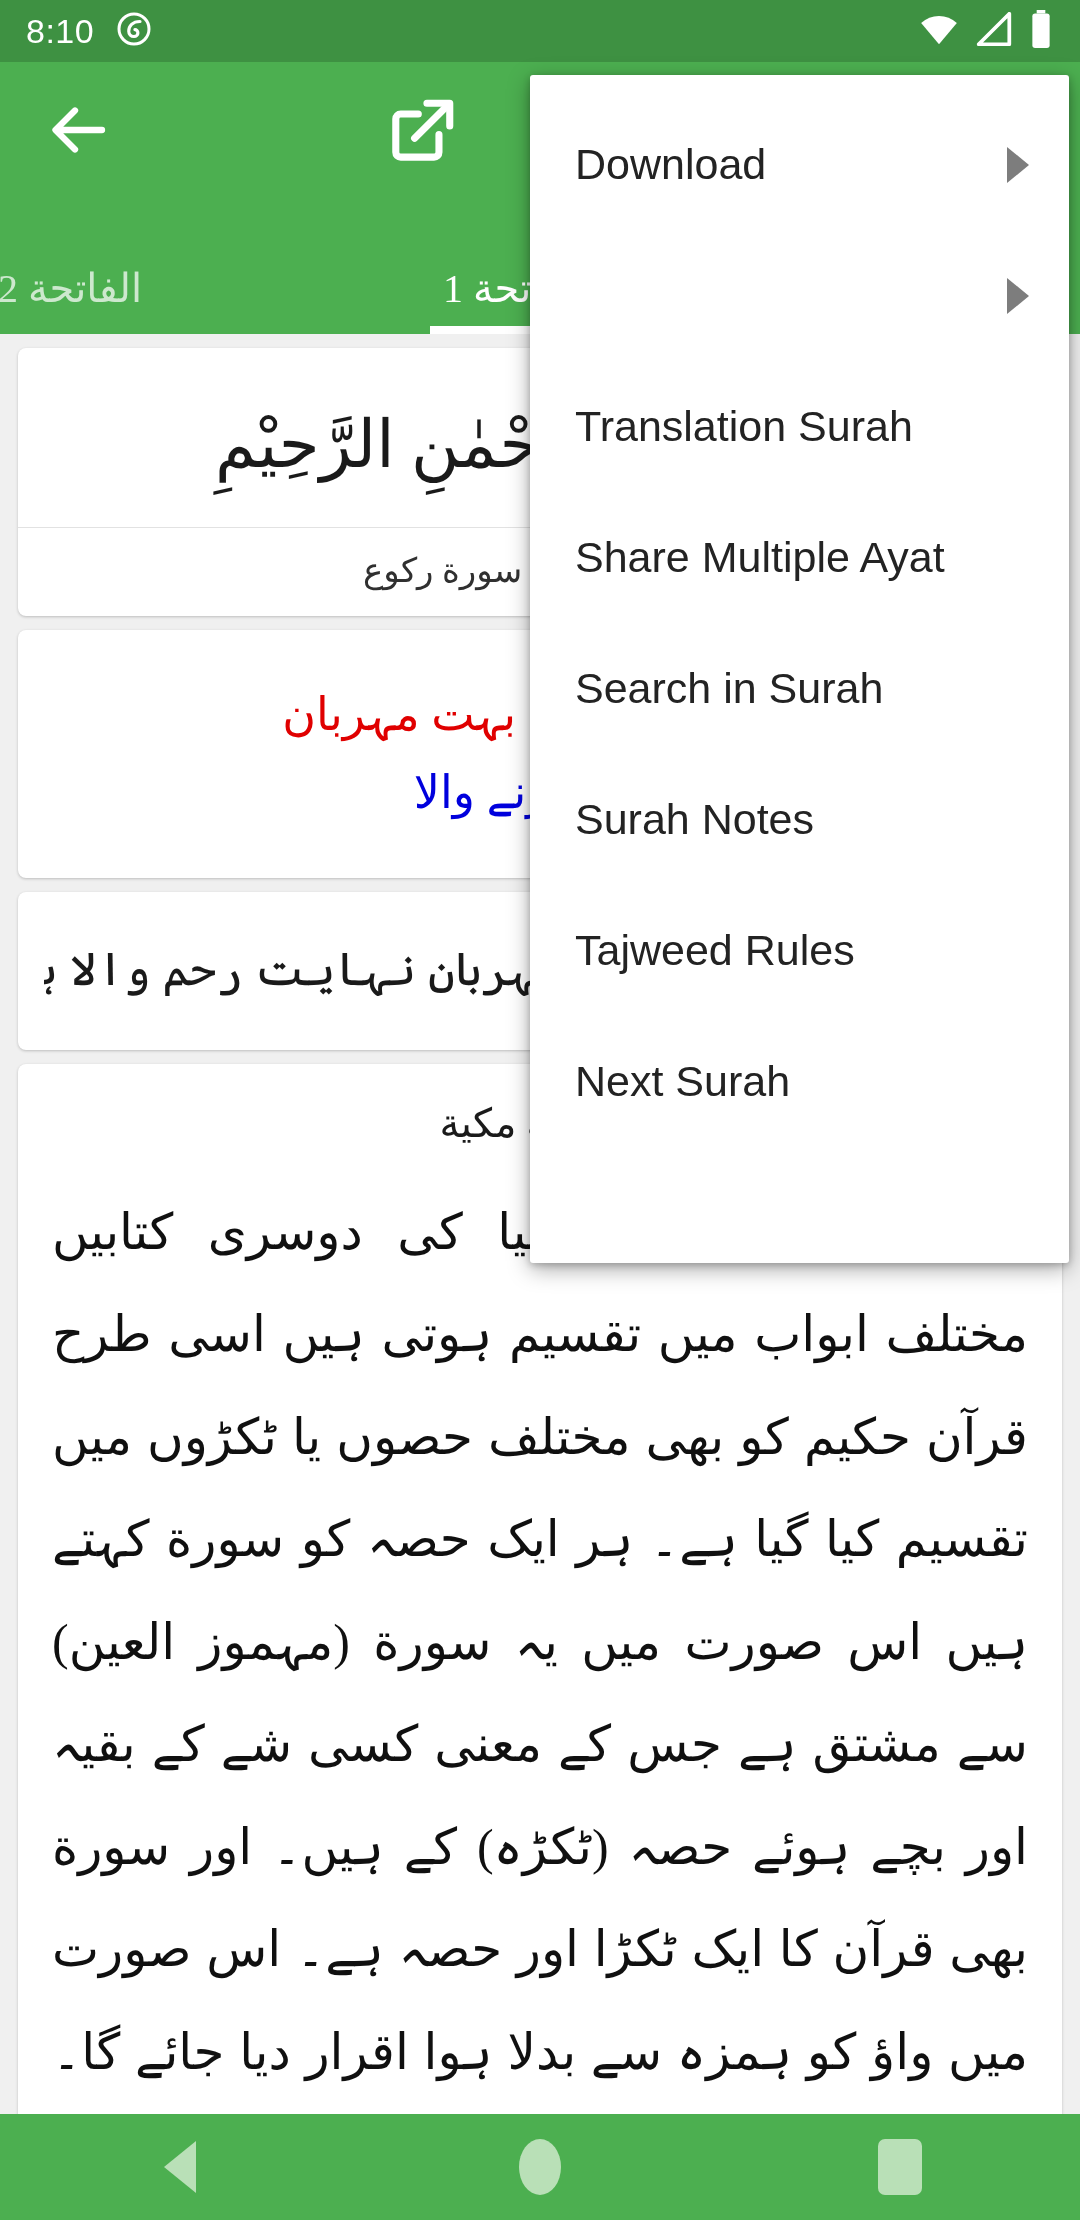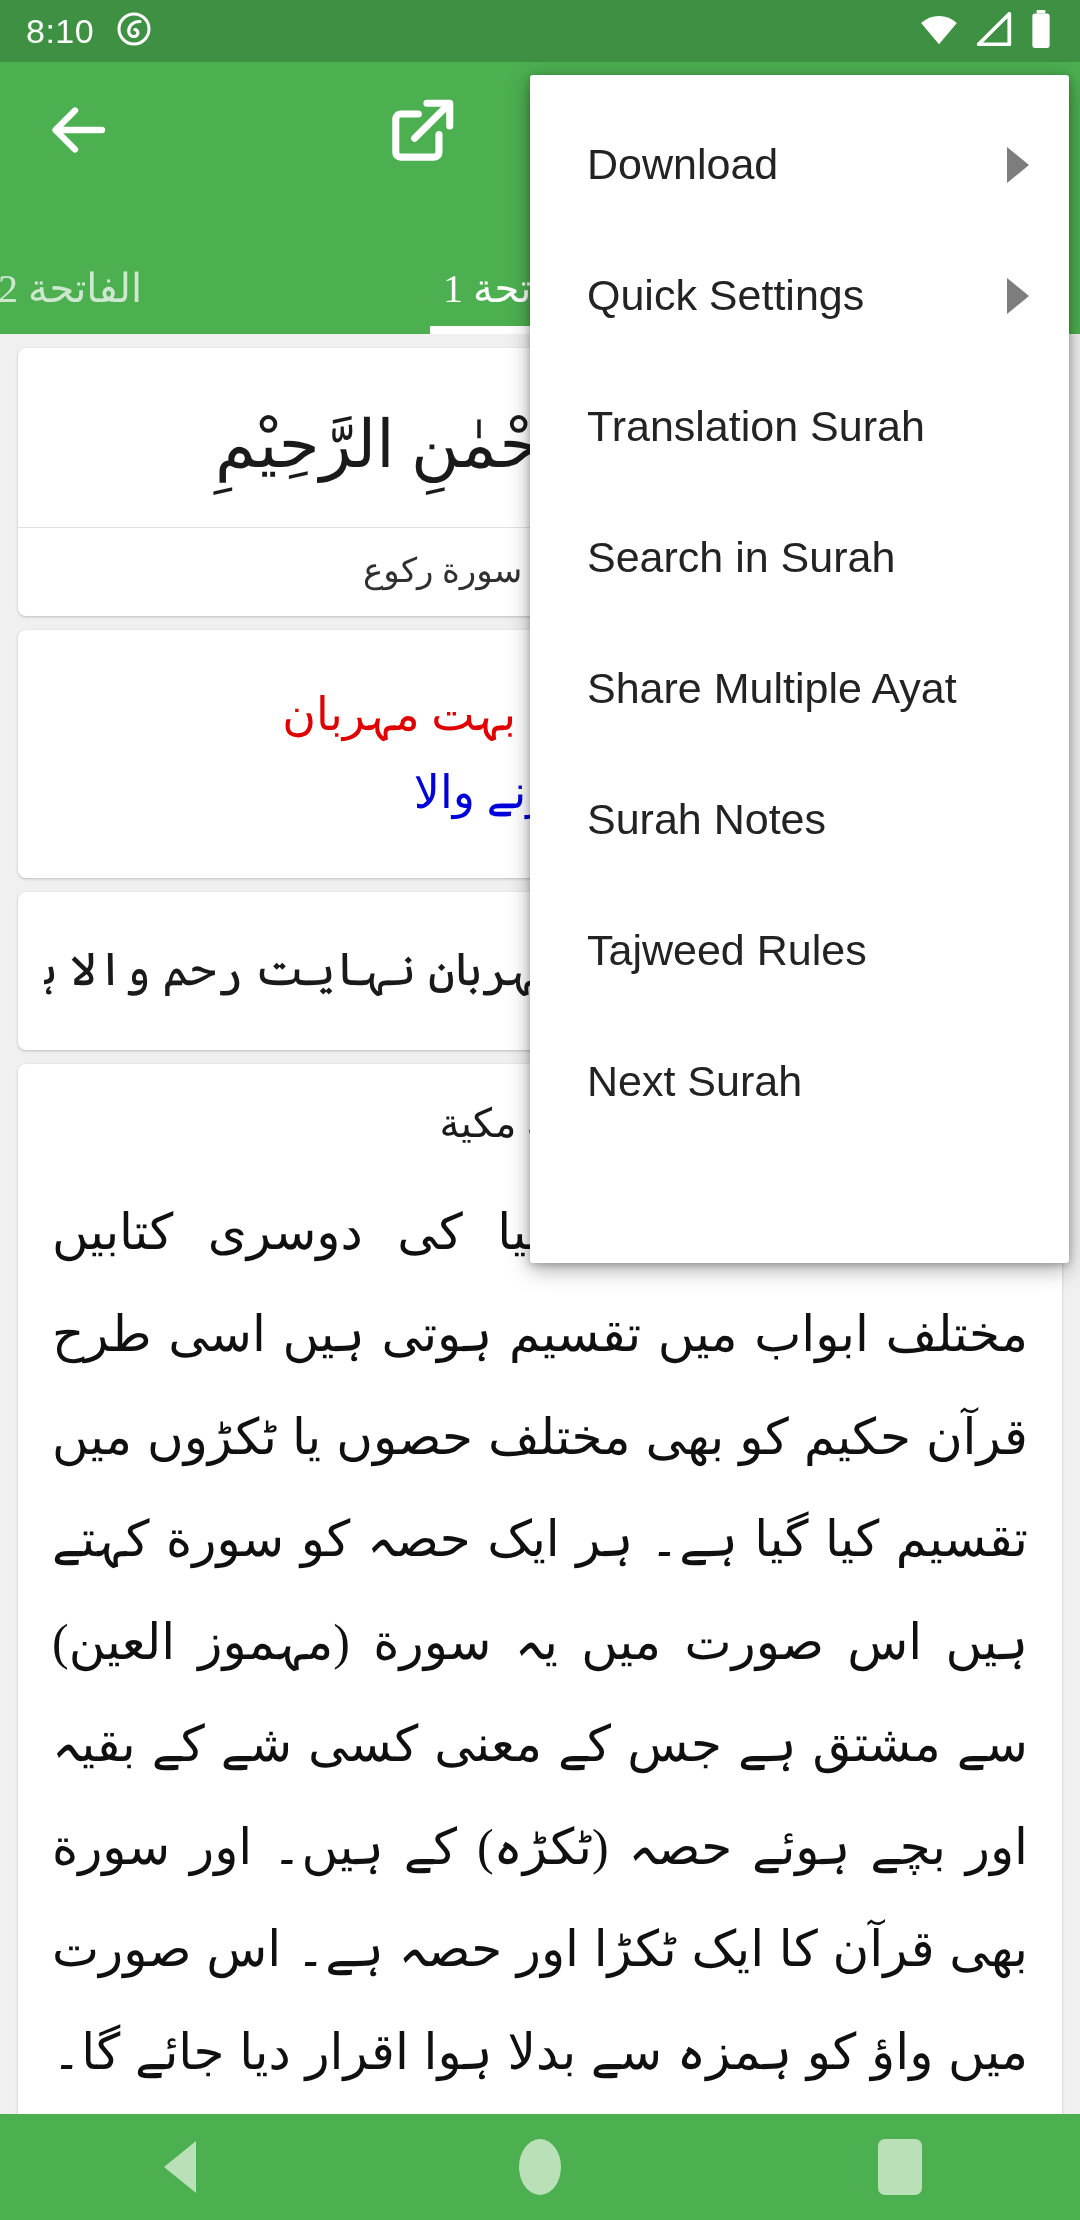--- a/index.html
+++ b/index.html
@@ -96,21 +96,21 @@
     font-family:"Liberation Serif", serif;
     font-size:50px; color:#101010; line-height:2.05;
     text-align:justify; text-align-last:center;
   }
 
   
   #popup-menu {
     position:absolute; left:530px; top:75px; width:539px; height:1188px;
     background:#ffffff; border-radius:3px;
     box-shadow:0 6px 22px rgba(0,0,0,0.34), 0 2px 7px rgba(0,0,0,0.22);
-    padding:24px 0 24px 12px; overflow:hidden; z-index:40;
+    padding:24px 0 24px 0; overflow:hidden; z-index:40;
   }
   .menu-item {
     position:relative; height:131px;
     display:flex; align-items:center;
     padding:0 40px 0 45px; cursor:pointer;
   }
   .menu-label {
     font-size:43px; color:#232323; font-weight:400;
     font-family:"Liberation Sans", sans-serif; white-space:nowrap;
   }
@@ -223,31 +223,30 @@
     </div>
 
   </div>
 
   <div id="popup-menu">
     <div class="menu-item">
       <span class="menu-label">Download</span>
       <span class="submenu-arrow"></span>
     </div>
     <div class="menu-item">
-      <span class="menu-label">Quick Settings</span>
       <span class="submenu-arrow"></span>
     </div>
     <div class="menu-item">
       <span class="menu-label">Translation Surah</span>
     </div>
     <div class="menu-item">
+      <span class="menu-label">Share Multiple Ayat</span>
+    </div>
+    <div class="menu-item">
       <span class="menu-label">Search in Surah</span>
-    </div>
-    <div class="menu-item">
-      <span class="menu-label">Share Multiple Ayat</span>
     </div>
     <div class="menu-item">
       <span class="menu-label">Surah Notes</span>
     </div>
     <div class="menu-item">
       <span class="menu-label">Tajweed Rules</span>
     </div>
     <div class="menu-item">
       <span class="menu-label">Next Surah</span>
     </div>

